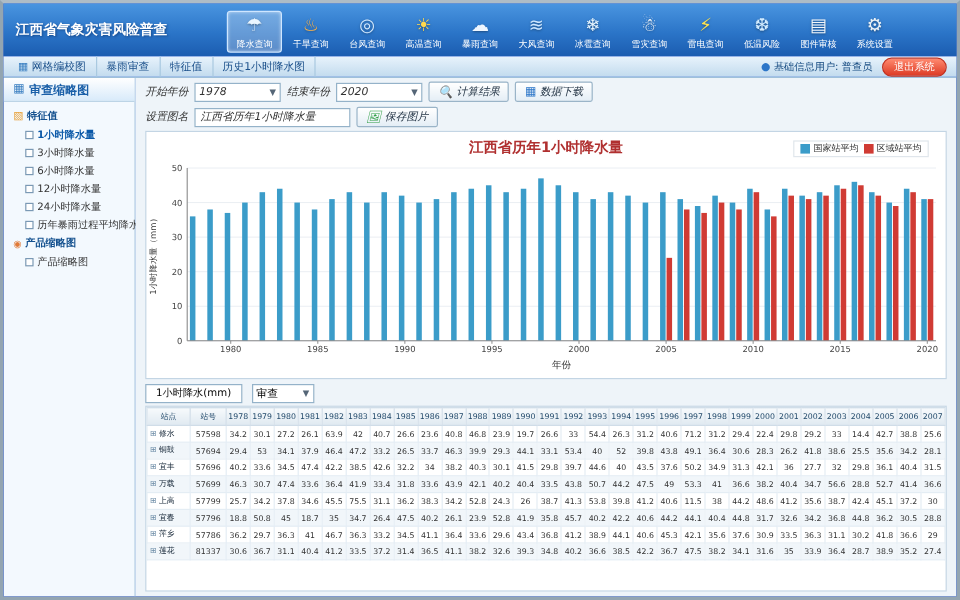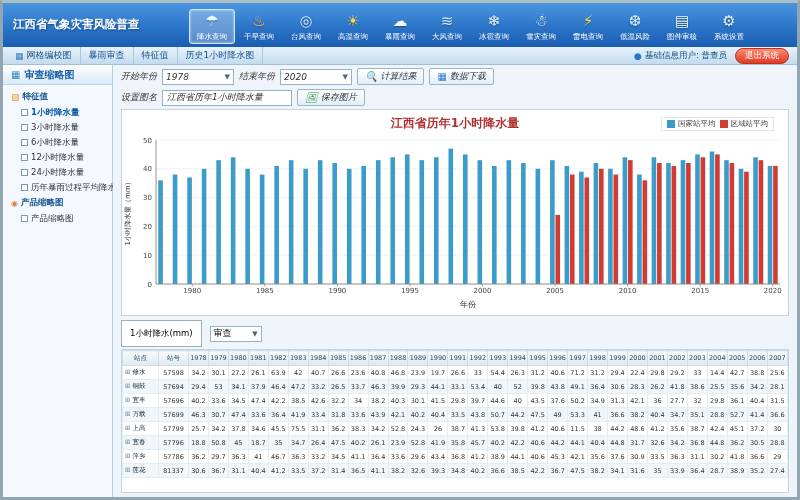--- a/index.html
+++ b/index.html
@@ -46,21 +46,21 @@
   .btn { display:flex; align-items:center; gap:3px; border:1px solid #9ab4c8; background:linear-gradient(#ffffff,#e4eef6); font-size:9px; padding:1px 7px; height:17px; border-radius:2px; cursor:pointer; color:#234; }
   .btn .bic { font-size:10px; }
 
   .chart-panel { margin:2px 8px 2px; background:#fff; border:1px solid #c3d5e4; position:relative; height:207px; flex:0 0 207px; }
   .chart-title { text-align:center; color:#b03030; font-size:12px; font-weight:bold; padding-top:5px; }
   .legend { position:absolute; top:7px; right:14px; display:flex; gap:4px; align-items:center; font-size:7.5px; color:#333; background:#fff; border:1px solid #e0e6ec; padding:1px 5px; }
   .legend-entry { display:flex; align-items:center; gap:3px; }
   .legend-swatch { width:8px; height:8px; }
 
   .table-ctrl { display:flex; align-items:center; gap:8px; padding:2px 8px; }
-  .pill-box { border:1px solid #94b2c9; background:#fff; font-size:8.5px; padding:1px 8px; height:27px; display:flex; align-items:center; }
+  .pill-box { border:1px solid #94b2c9; background:#fff; font-size:8.5px; padding:1px 8px; height:16px; display:flex; align-items:center; }
   .table-wrap { flex:1; overflow:hidden; margin:0 8px 4px; background:#fff; border:1px solid #c3d5e4; }
   table { border-collapse:collapse; width:100%; table-layout:fixed; font-size:6.5px; }
   th { background:linear-gradient(#f7fafc,#dfe9f1); border:1px solid #d0dde8; font-weight:normal; color:#234a6b; padding:2.5px 0; overflow:hidden; white-space:nowrap;margin-left:43px; }
   td { border:1px solid #e4edf4; text-align:center; padding:2px 0; color:#333; overflow:hidden; white-space:nowrap; }
   tr.even td { background:#f1f6fa; }
   td.station-cell { text-align:left; padding-left:2px; color:#123; }
   td.station-cell .exp { color:#6a8aa5; }
   col.c-st { width:36px; } col.c-id { width:30px; }
 </style>
 </head>
@@ -545,21 +545,21 @@
                 <td>50.7</td>
                 <td>44.2</td>
                 <td>47.5</td>
                 <td>49</td>
                 <td>53.3</td>
                 <td>41</td>
                 <td>36.6</td>
                 <td>38.2</td>
                 <td>40.4</td>
                 <td>34.7</td>
-                <td>35.1</td>
+                <td>56.6</td>
                 <td>28.8</td>
                 <td>52.7</td>
                 <td>41.4</td>
                 <td>36.6</td>
               </tr>
               <tr class="">
                 <td class="station-cell"><span class="exp">⊞ </span><span>上高</span></td>
                 <td>57799</td>
                 <td>25.7</td>
                 <td>34.2</td>

